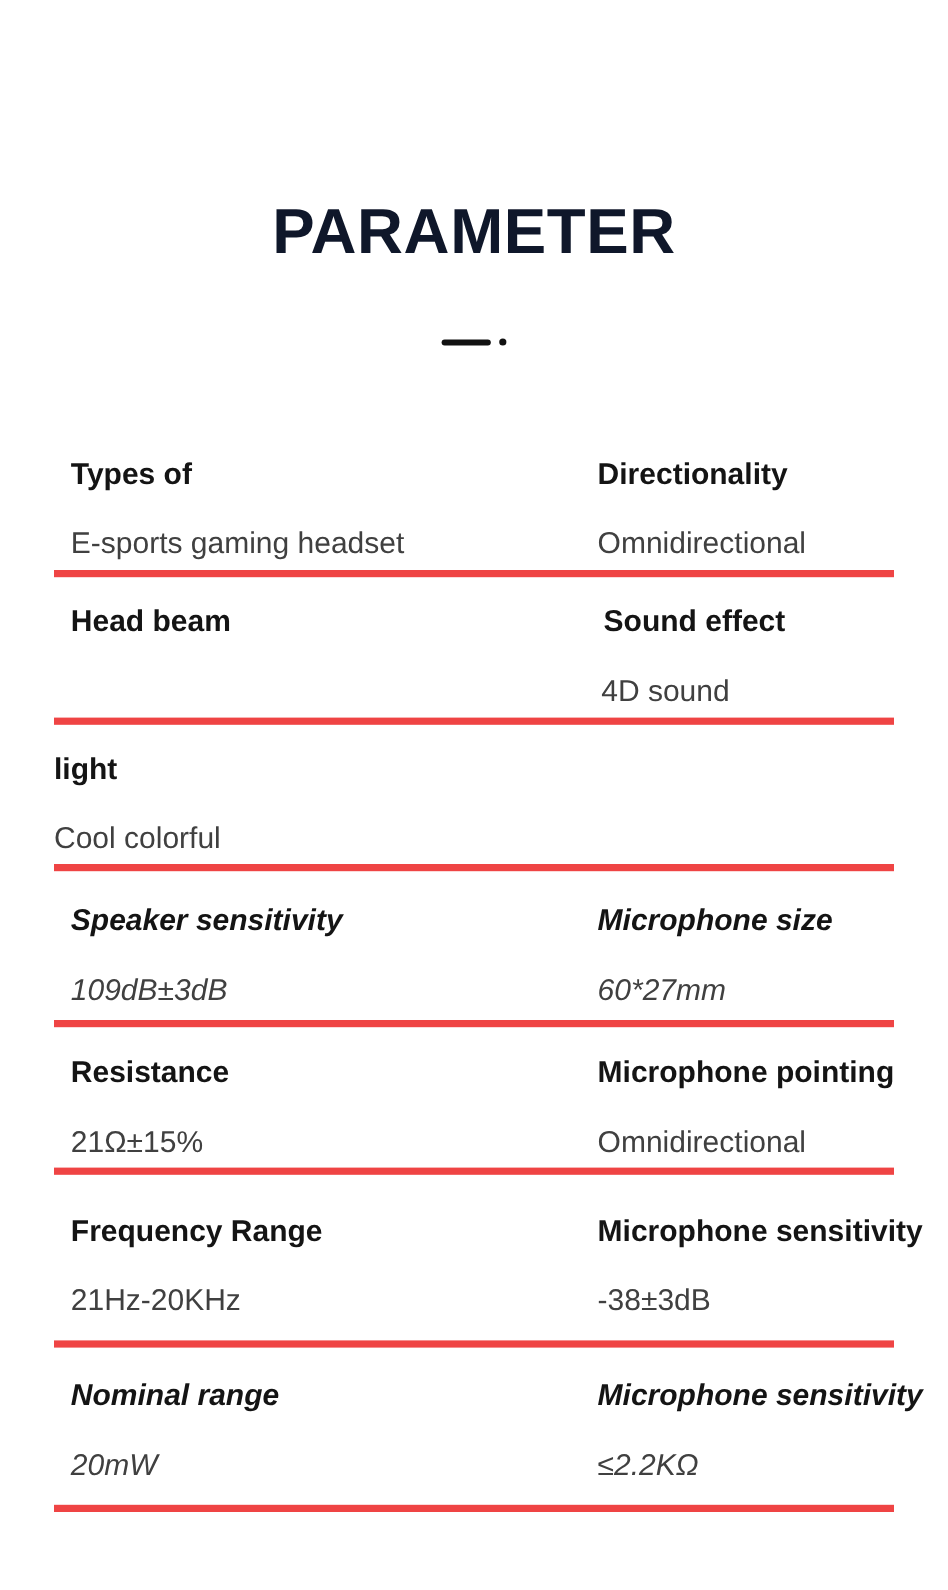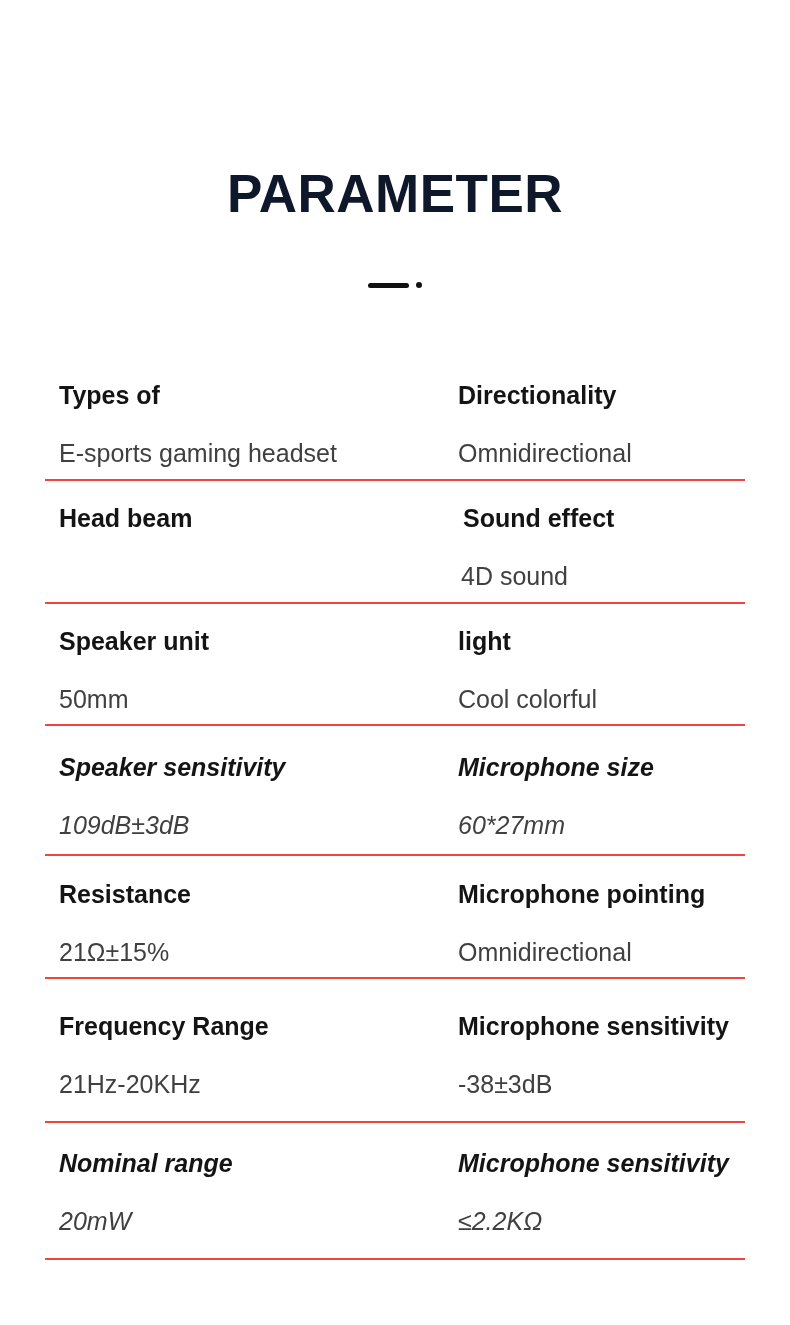--- a/index.html
+++ b/index.html
@@ -51,21 +51,22 @@
     background: #111111;
     border-radius: 50%;
   }
   .spec-table {
     margin: 70px 45px 0 45px;
     width: 700px;
   }
   .spec-row {
     display: flex;
     box-sizing: border-box;
-    border-bottom: 2px solid #ef4444;
+    border-bottom: 6px solid #ef4444;
+    gap: 40px;
   }
   .spec-row:nth-child(1) { height: 123px; padding-top: 24px; }
   .spec-row:nth-child(2) { height: 123px; padding-top: 24px; }
   .spec-row:nth-child(3) { height: 122px; padding-top: 24px; }
   .spec-row:nth-child(4) { height: 130px; padding-top: 28px; font-style: italic; }
   .spec-row:nth-child(5) { height: 123px; padding-top: 25px; }
   .spec-row:nth-child(6) { height: 144px; padding-top: 34px; }
   .spec-row:nth-child(7) { height: 137px; padding-top: 27px; font-style: italic; }
   .spec-cell-left {
     width: 413px;
@@ -126,24 +127,20 @@
       <div class="spec-cell-left">
         <div class="spec-label">Head beam</div>
       </div>
       <div class="spec-cell-right">
         <div class="spec-label">Sound effect</div>
         <div class="spec-value">4D sound</div>
       </div>
     </div>
 
     <div class="spec-row">
-      <div class="spec-cell-left">
-        <div class="spec-label">Speaker unit</div>
-        <div class="spec-value">50mm</div>
-      </div>
       <div class="spec-cell-right">
         <div class="spec-label">light</div>
         <div class="spec-value">Cool colorful</div>
       </div>
     </div>
 
     <div class="spec-row">
       <div class="spec-cell-left">
         <div class="spec-label">Speaker sensitivity</div>
         <div class="spec-value">109dB±3dB</div>

